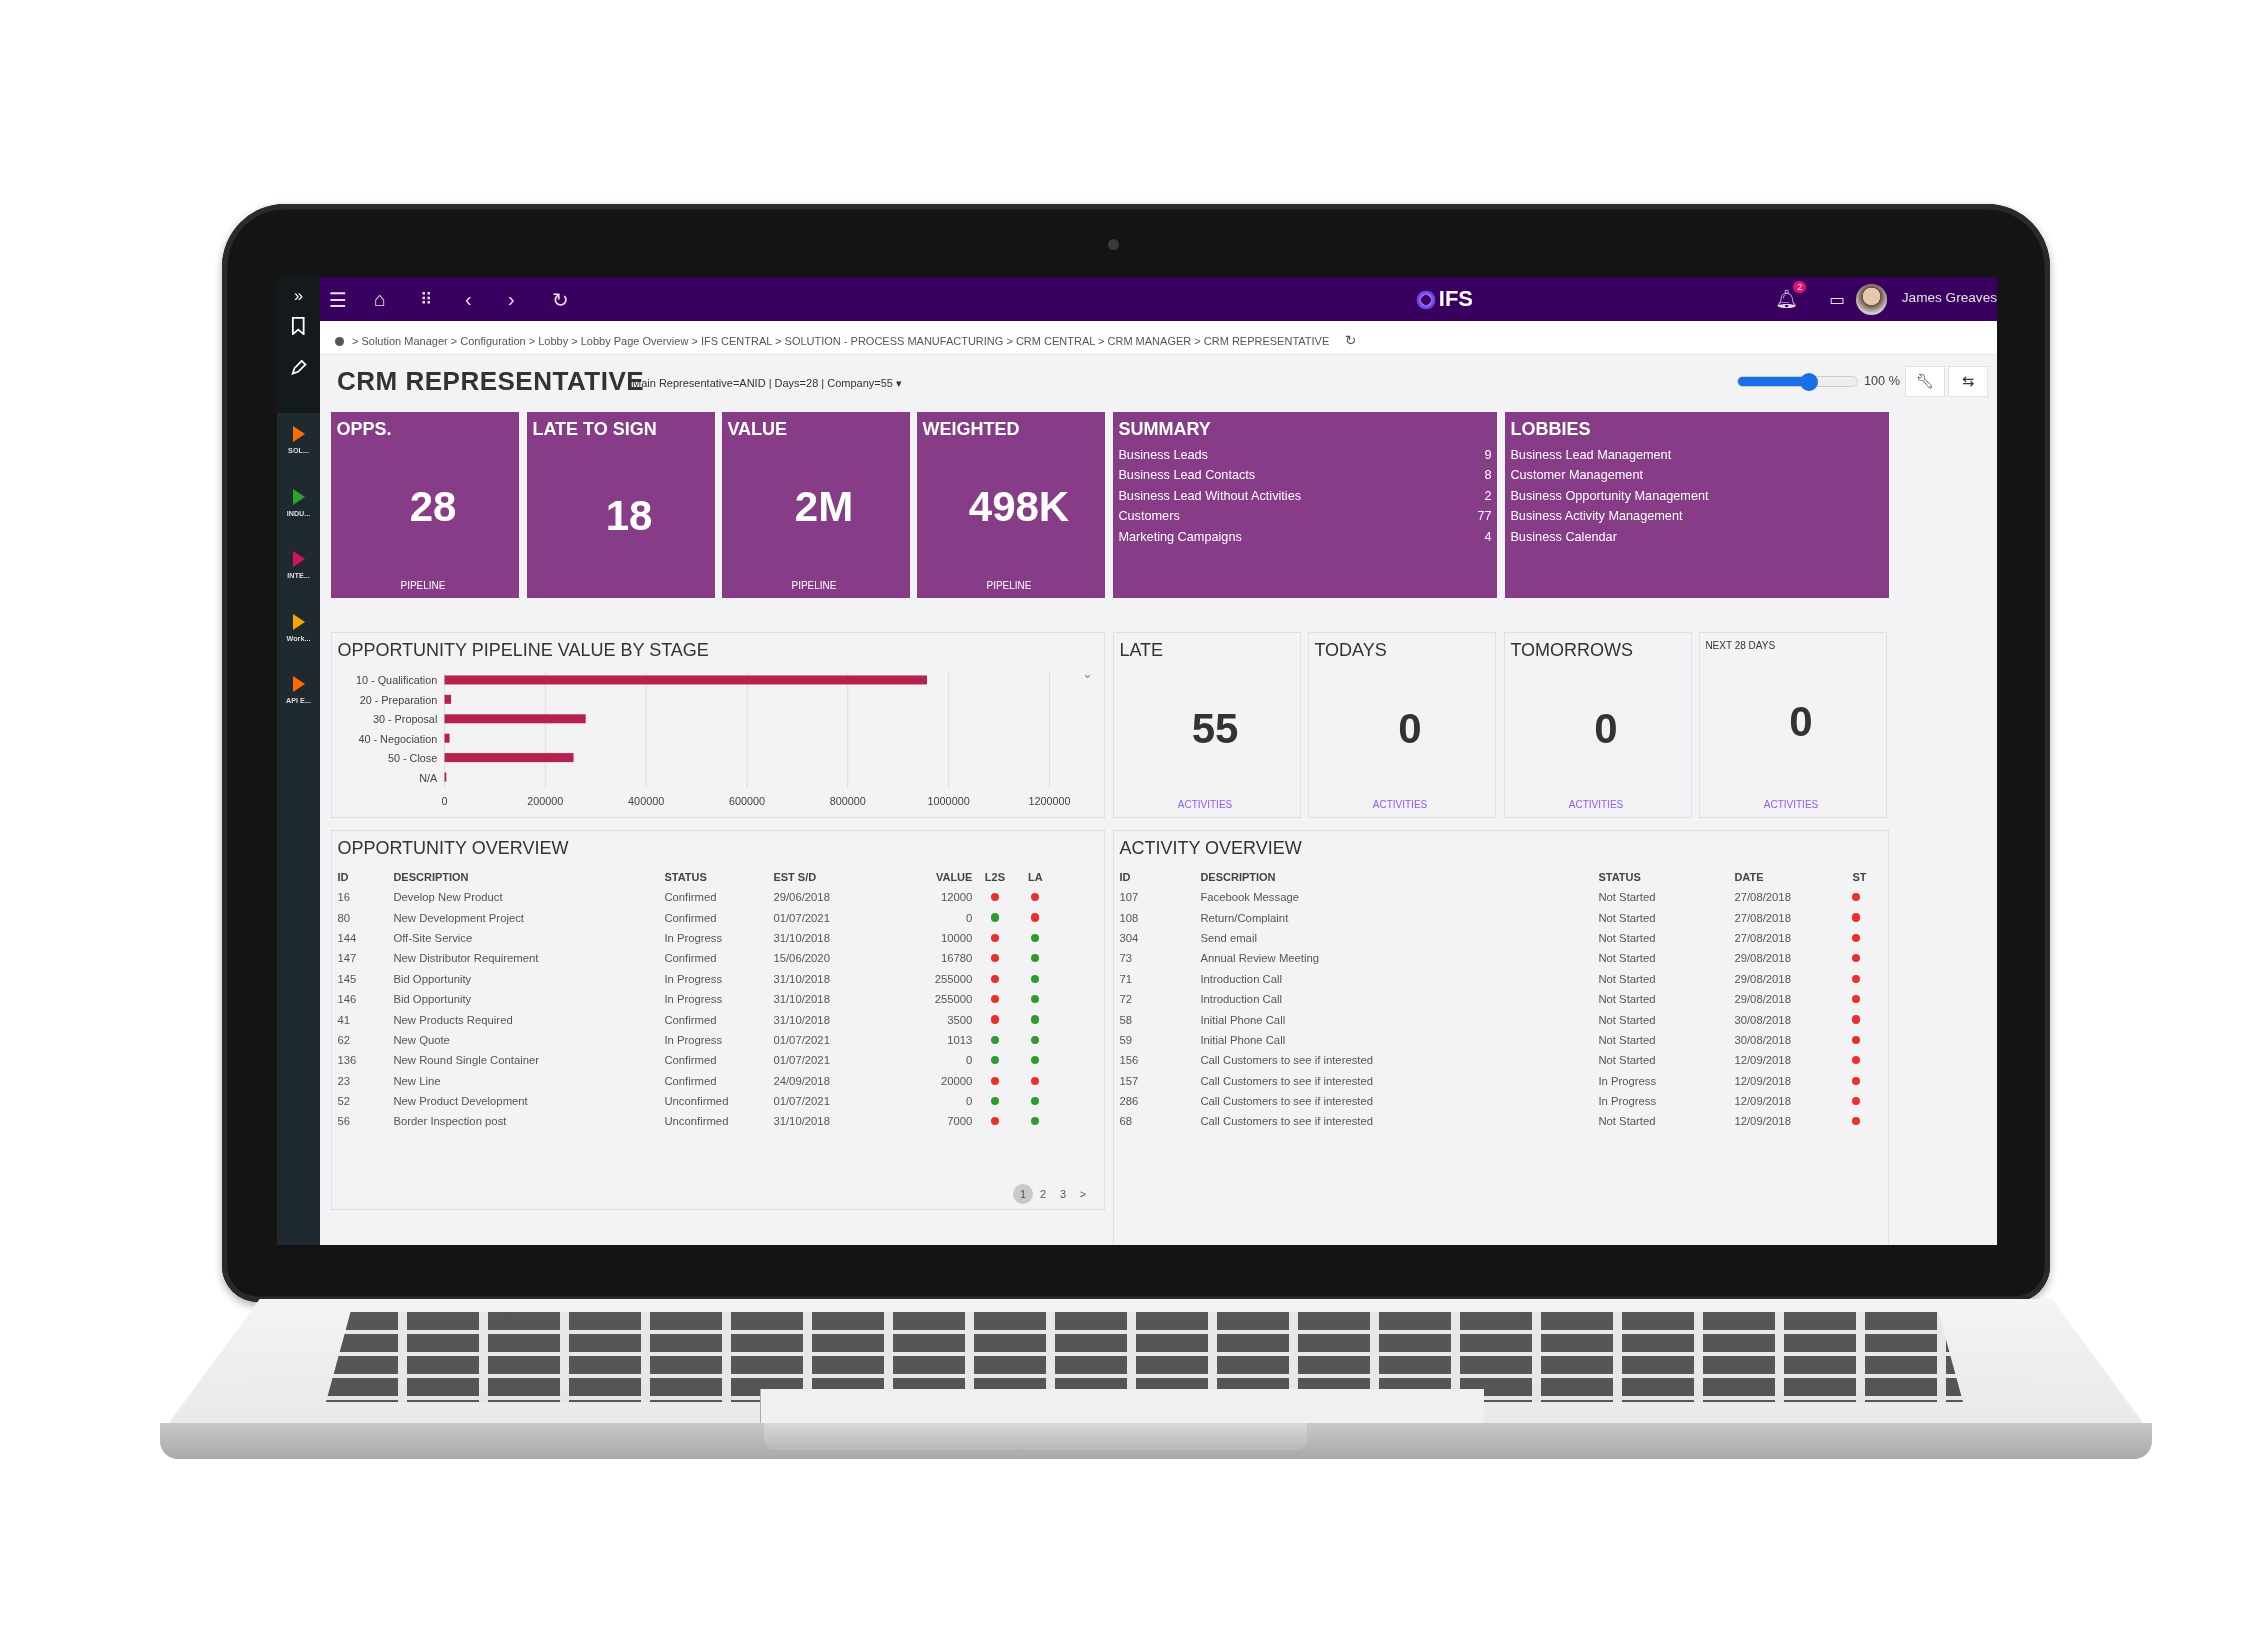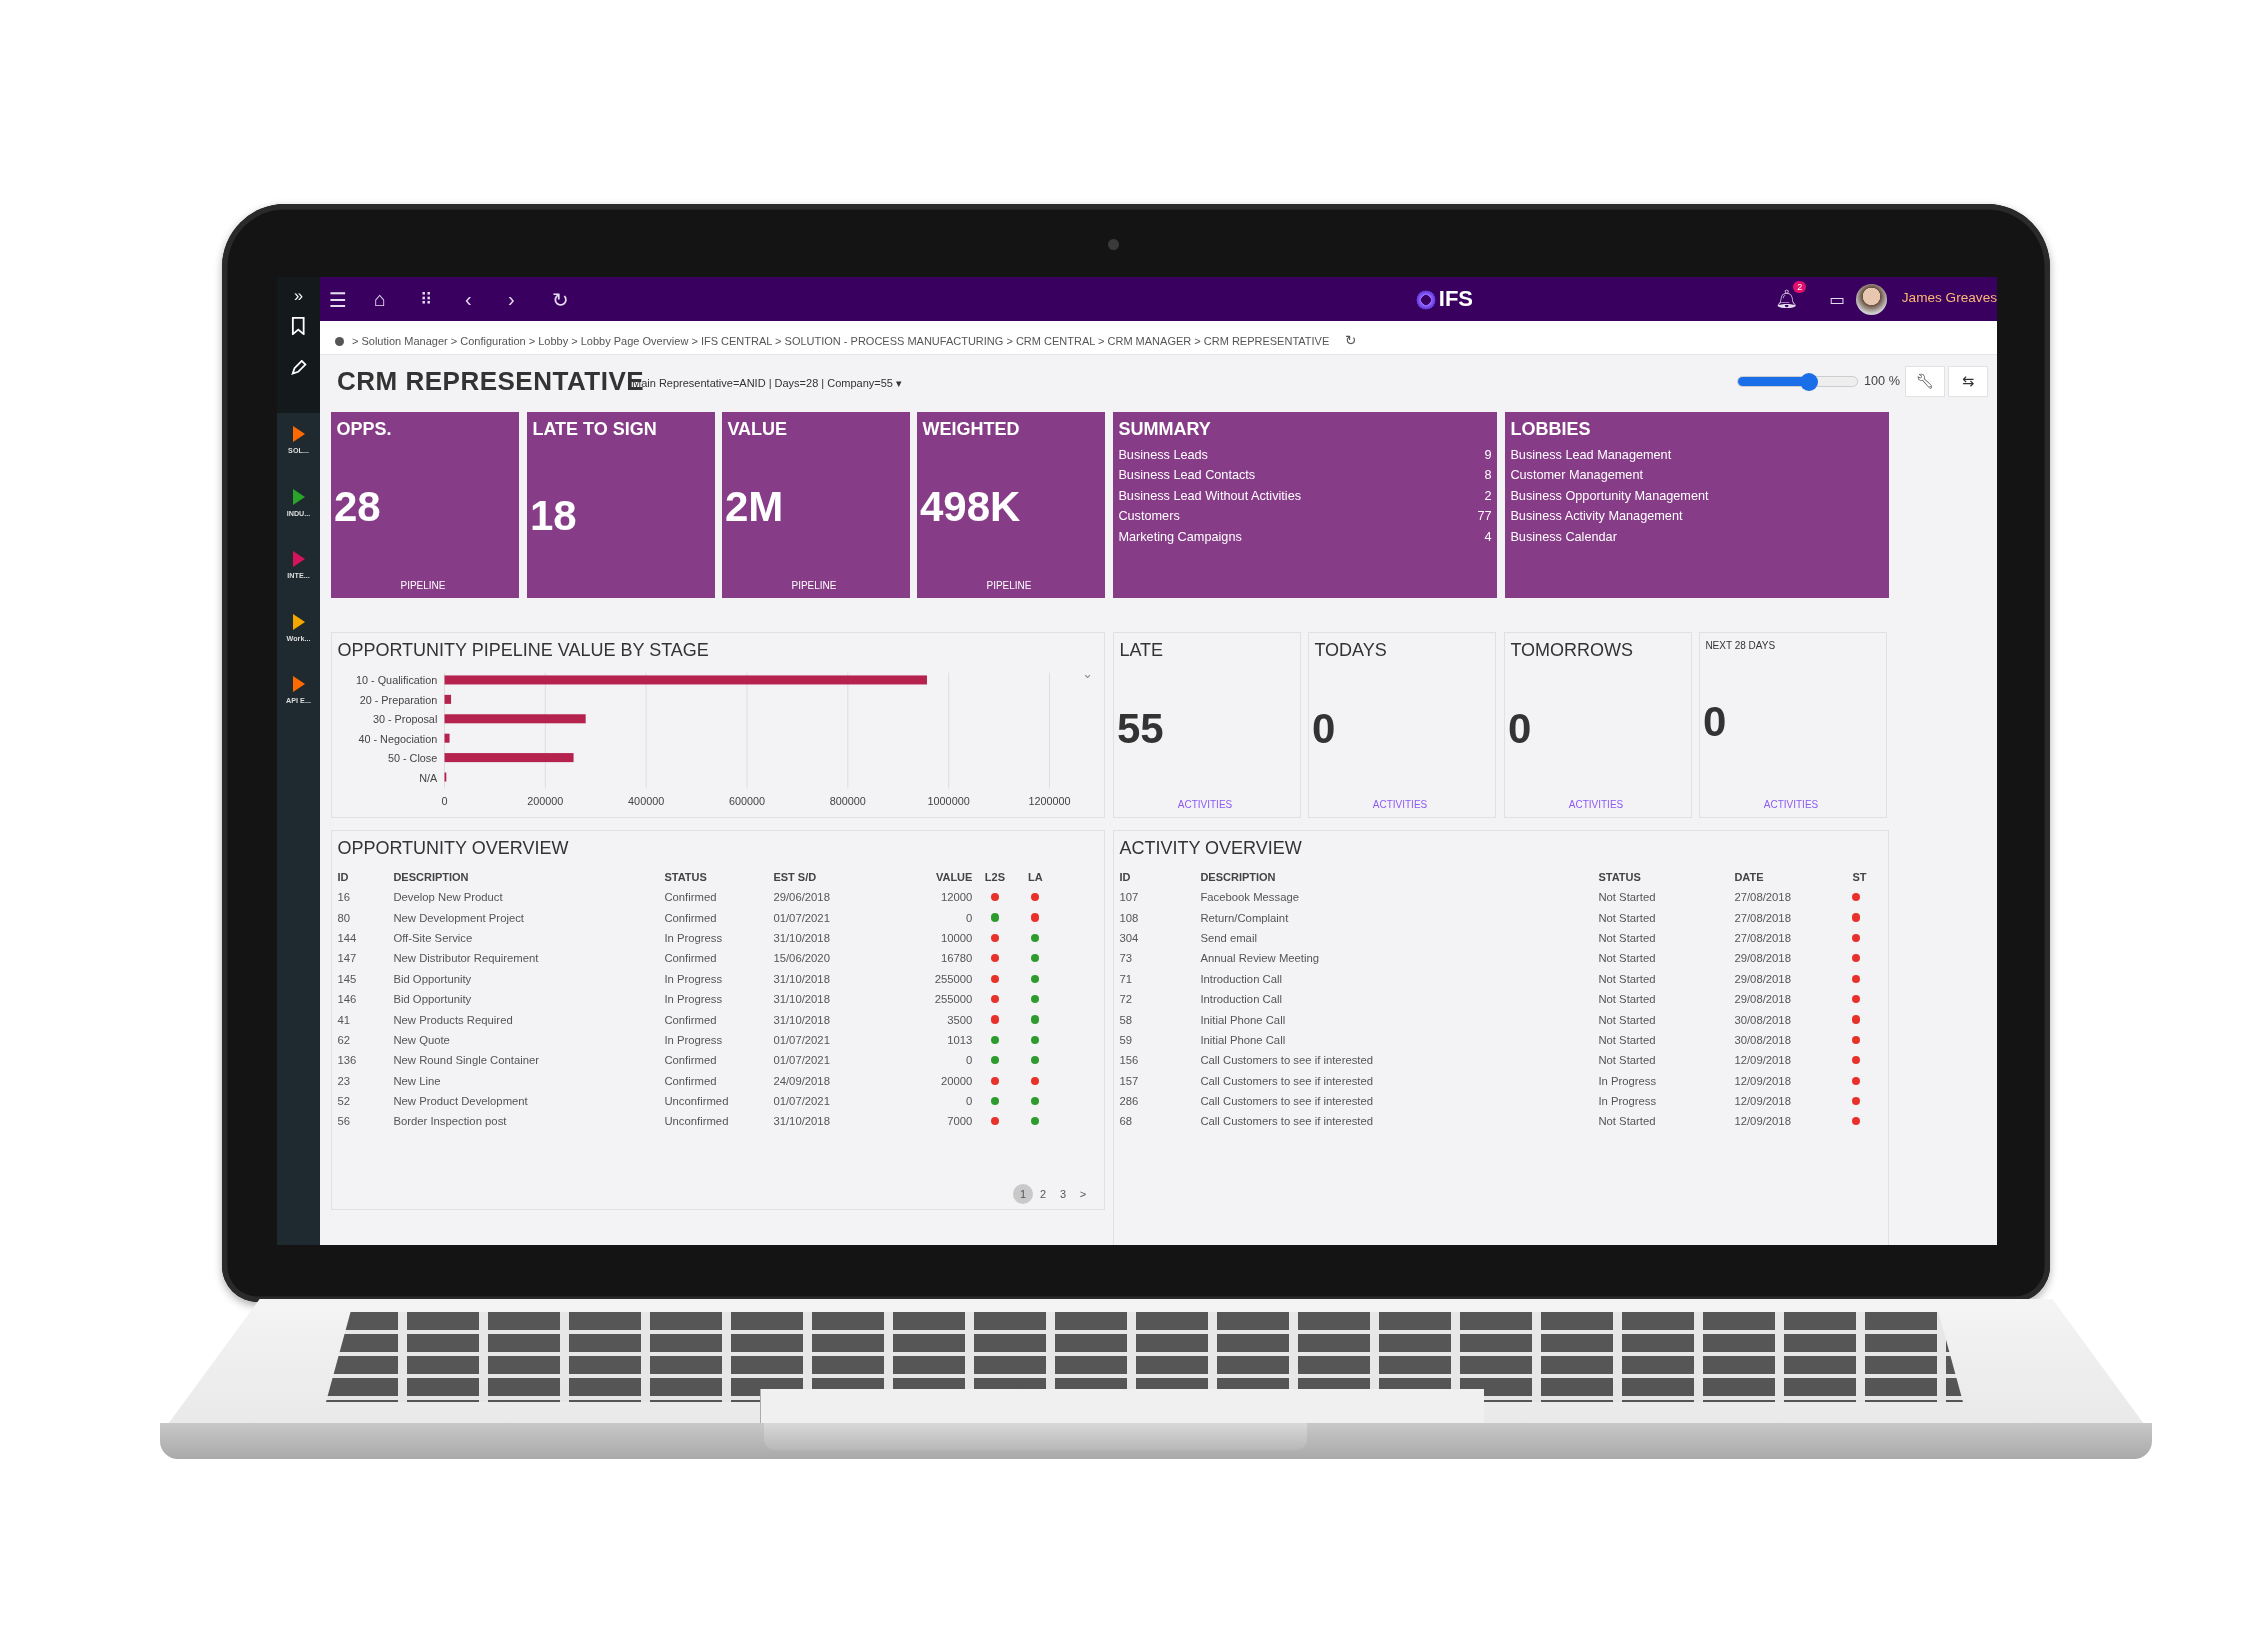--- a/index.html
+++ b/index.html
@@ -16,36 +16,36 @@
 .screen{position:absolute;left:277px;top:277px;width:1720px;height:968px;background:#f3f2f5;overflow:hidden}
 .leftbar{position:absolute;left:0;top:0;width:43px;height:100%;background:#1f2a30}
 .leftbar-top{position:absolute;left:0;top:0;width:43px;height:136px;background:#14191c}
 .lb-item{position:absolute;left:0;width:43px;text-align:center;color:#fff;font-size:16.3px}
 .lb-tri{width:0;height:0;border-top:8.1px solid transparent;border-bottom:8.1px solid transparent;border-left:12.7px solid #f60;margin:0 auto}
 .lb-label{font-size:7.2px;color:#ddd;margin-top:3.6px;font-weight:bold}
 .topbar{position:absolute;left:43px;top:0;right:0;height:44px;background:#3a0060;color:#fff}
 .tb-icon{position:absolute;top:11px;font-size:20px;color:#e6dcf0}
 .logo{position:absolute;left:1095px;top:9px;font-size:22px;font-weight:bold;color:#fff}
 .logo-burst{display:inline-block;width:22px;height:22px;border-radius:50%;background:radial-gradient(circle,#3a0060 30%,#9a6cff 32%,#5c36d8 60%,transparent 62%);vertical-align:middle;margin-right:1.8px}
-.user-name{position:absolute;right:0;top:12.7px;font-size:13.6px;color:#fdba74}
+.user-name{position:absolute;right:0;top:12.7px;font-size:13.6px;color:#e5e5e5}
 .avatar{position:absolute;right:110px;top:7.2px;width:31px;height:31px;border-radius:50%;background:radial-gradient(circle at 50% 40%,#e8c7b0 35%,#6b5040 37%,#cfcfcf 70%)}
 .badge{position:absolute;right:191px;top:3.6px;width:12.7px;height:12.7px;border-radius:50%;background:#e0106c;font-size:9px;text-align:center;line-height:12.7px;color:#fff}
 .breadcrumb{position:absolute;left:43px;top:44px;right:0;height:34px;background:#fff;font-size:11px;color:#555;padding:11px 0 0 14.5px;white-space:nowrap;border-bottom:0.9px solid #e5e5e5}
 .bc-dot{display:inline-block;width:9px;height:9px;border-radius:50%;background:#555;margin-right:5.4px;vertical-align:-0.9px}
 .page-title{position:absolute;left:60px;top:89px;font-size:26px;font-weight:bold;color:#333;letter-spacing:0.5px}
 .params{position:absolute;left:355px;top:100px;font-size:11px;color:#333}
 .slider{position:absolute;left:1460px;top:99px;width:121px;height:11px;border:0.9px solid #ccc;border-radius:5.4px;background:#eee}
 .slider-fill{height:100%;background:#1a6ee8;border-radius:5.4px}
 .slider-knob{position:absolute;top:-4.5px;width:18px;height:18px;border-radius:50%;background:#1a6ee8}
 .zoom-val{position:absolute;left:1587px;top:97px;font-size:12.7px;color:#444}
 .tool-btn{position:absolute;top:89px;width:40px;height:31px;background:#fff;border:0.9px solid #e2e2e2;font-size:14.5px;text-align:center;line-height:29px;color:#333}
 
 .tile{position:absolute;top:135px;height:186px;background:#873c88;color:#fff}
 .tile-title{position:absolute;left:5.4px;top:7.2px;font-size:18px;font-weight:bold}
-.tile-value{position:absolute;left:3px;right:0;top:71px;font-size:42px;font-weight:bold}
+.tile-value{position:absolute;left:16px;right:0;top:71px;text-align:center;font-size:42px;font-weight:bold}
 .tile-sub{position:absolute;left:0;right:4px;bottom:7.2px;text-align:center;font-size:10px}
 .list-tile .row{position:relative;height:20.4px;font-size:12.7px;padding-left:5.4px}
 .list-tile .rows{position:absolute;left:0;right:0;top:36px}
 .row-count{position:absolute;right:5.4px;top:0}
 
 .panel{position:absolute;background:#f3f2f5;border:0.9px solid #e0dfe3;color:#333}
 .panel-title{position:absolute;left:5.4px;top:7.2px;font-size:18px;color:#333}
 .act-tile .tile-value{color:#333;top:72px}
 .act-tile .tile-sub{color:#8b5cf6}
 .chart-svg{position:absolute;left:0;top:0}

